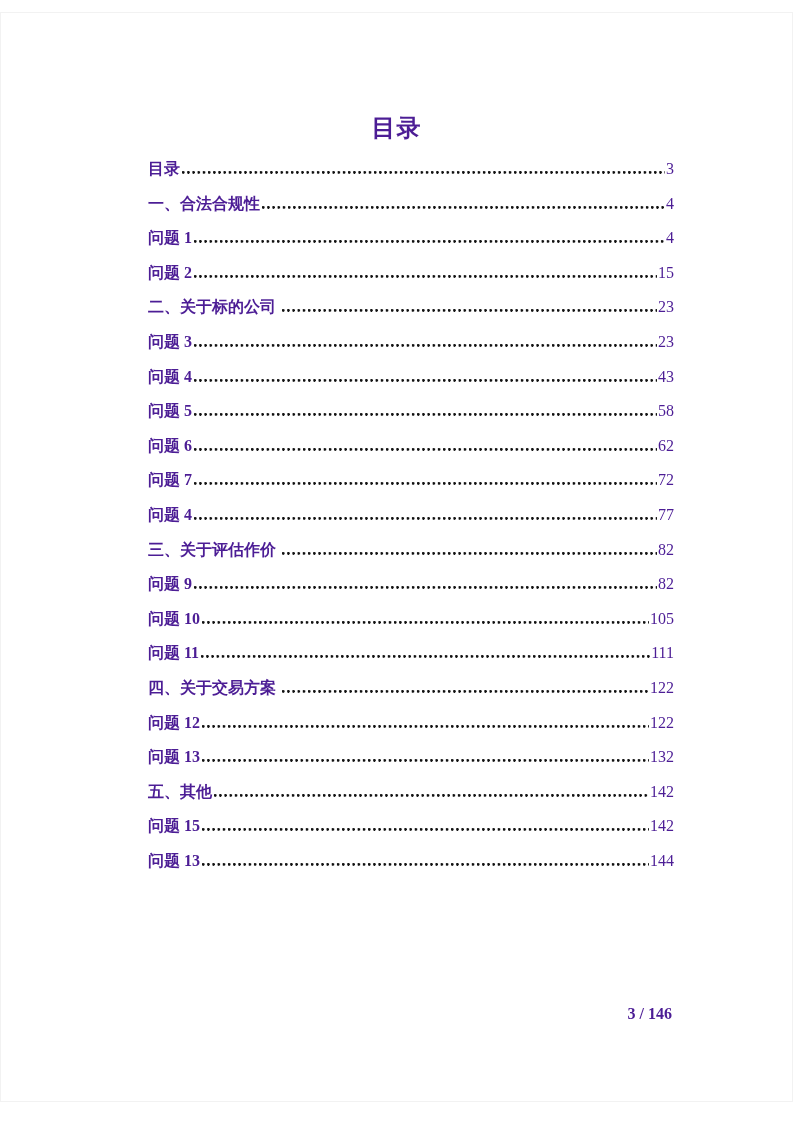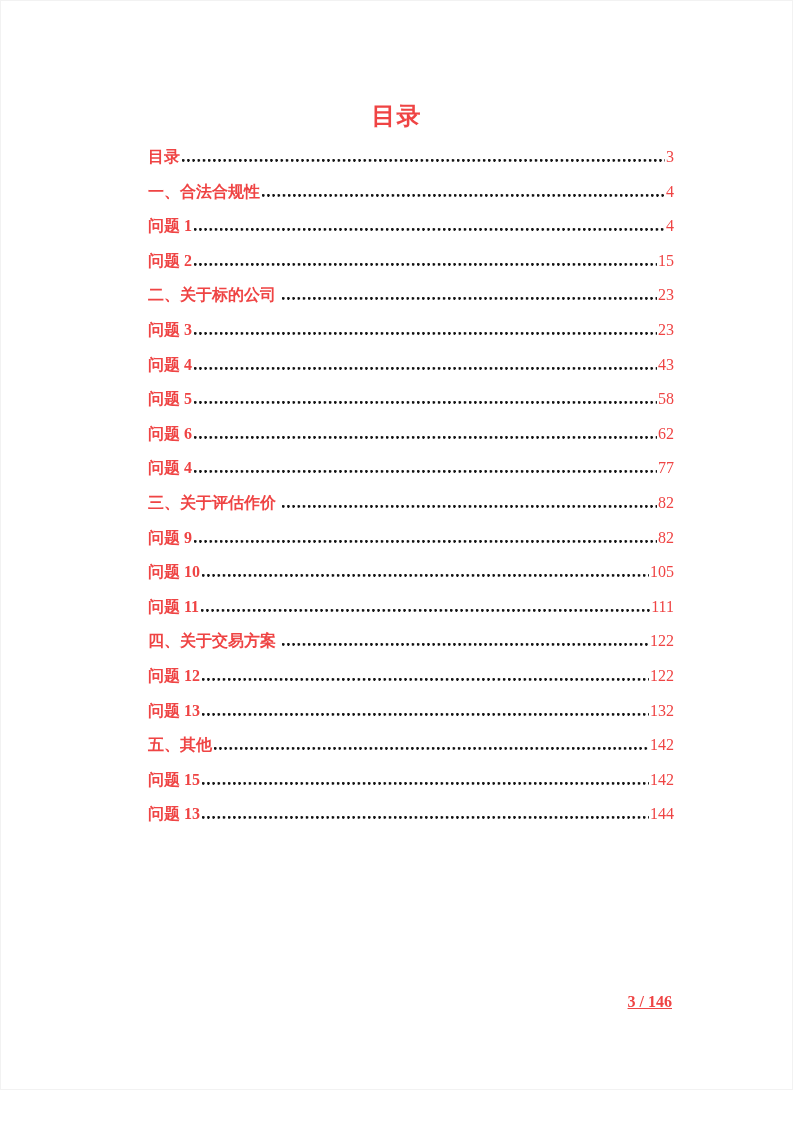--- a/index.html
+++ b/index.html
@@ -4,23 +4,23 @@
 <style>
   html, body {
     margin: 0;
     padding: 0;
     background: #ffffff;
   }
   .page {
     position: relative;
     width: 793px;
     height: 1090px;
-    margin: 0 auto;
+    margin: 12px auto;
     background: #ffffff;
-    color: #ef4444;
+    color: #4c1d95;
     font-family: "Liberation Serif", "DejaVu Serif", serif;
     overflow: hidden;
     box-sizing: border-box;
     border: 1px solid #f2f2f2;
   }
   .doc-title {
     position: absolute;
     top: 99px;
     left: 0;
     width: 100%;
@@ -61,21 +61,20 @@
   .toc-page {
     flex: 0 0 auto;
     font-weight: normal;
   }
   .footer {
     position: absolute;
     right: 120px;
     bottom: 78px;
     font-size: 16px;
     font-weight: bold;
-    text-decoration: underline;
   }
 </style>
 </head>
 <body>
 
 <div class="page">
   <h1 class="doc-title">目录</h1>
   <nav class="toc" id="toc">
   <div class="toc-row chapter">
     <span class="toc-label">目录</span>
@@ -124,20 +123,25 @@
     <span class="dots"></span>
     <span class="toc-page">58</span>
   </div>
 
   <div class="toc-row item">
     <span class="toc-label">问题 6</span>
     <span class="dots"></span>
     <span class="toc-page">62</span>
   </div>
 
+  <div class="toc-row item">
+    <span class="toc-label">问题 7</span>
+    <span class="dots"></span>
+    <span class="toc-page">72</span>
+  </div>
 
   <div class="toc-row item">
     <span class="toc-label">问题 4</span>
     <span class="dots"></span>
     <span class="toc-page">77</span>
   </div>
 
   <div class="toc-row chapter">
     <span class="toc-label">三、关于评估作价 </span>
     <span class="dots"></span>

